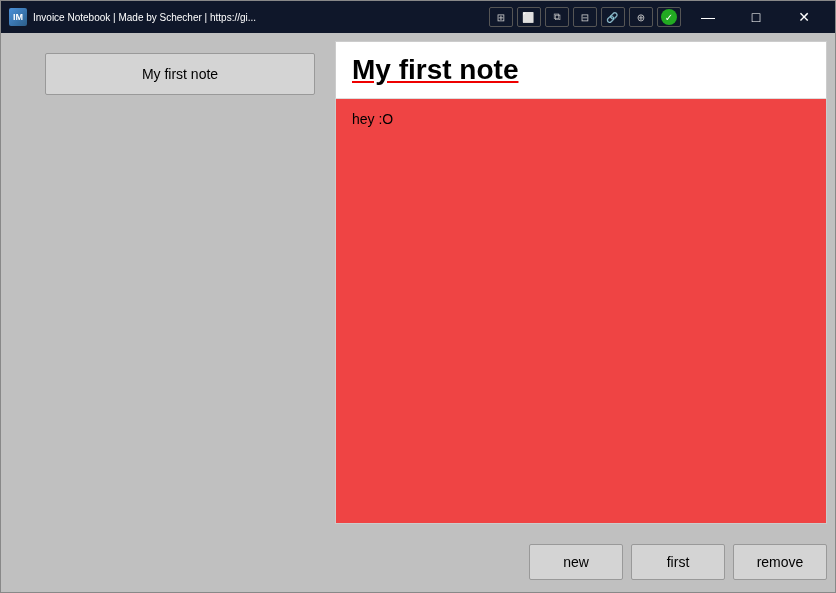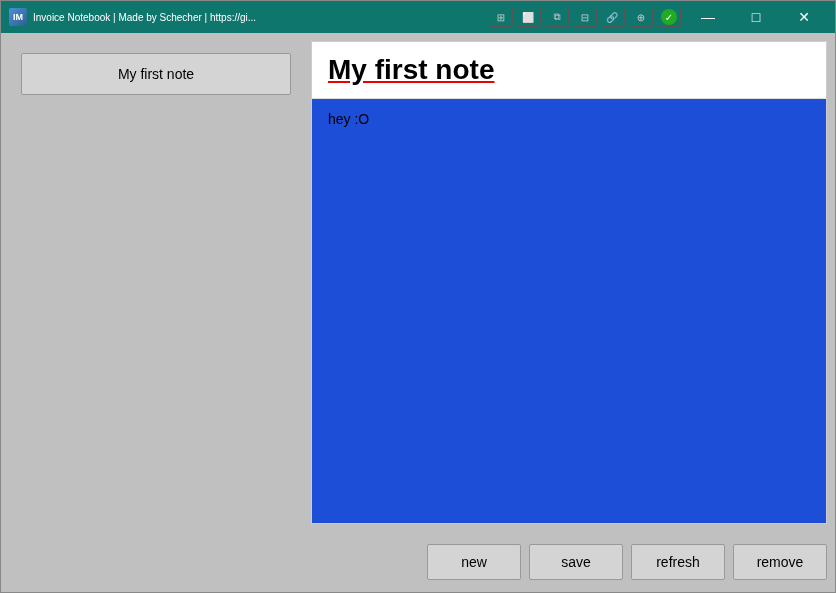--- a/index.html
+++ b/index.html
@@ -20,21 +20,21 @@
       width: 836px;
       height: 593px;
       display: flex;
       flex-direction: column;
       border: 1px solid #888;
       background: #c0c0c0;
     }
 
     .title-bar {
       height: 32px;
-      background: #0f766e;
+      background: #0f172a;
       display: flex;
       justify-content: space-between;
       padding: 0 8px;
       flex-shrink: 0;
     }
 
     .title-bar-left {
       display: flex;
       align-items: center;
       gap: 6px;
@@ -94,20 +94,21 @@
       cursor: pointer;
       display: flex;
       align-items: center;
       justify-content: center;
     }
 
     .content-area {
       display: flex;
       flex: 1;
       overflow: hidden;
+      padding-left: 24px;
     }
 
     .sidebar {
       width: 310px;
       background: #c0c0c0;
       padding: 20px;
       display: flex;
       flex-direction: column;
       gap: 8px;
       flex-shrink: 0;
@@ -141,21 +142,21 @@
 
     .note-title {
       font-size: 28px;
       font-weight: bold;
       color: #000;
       text-decoration: underline;
       text-decoration-color: #e00;
     }
 
     .note-body-area {
-      background: #1d4ed8;
+      background: #ef4444;
       border: 1px solid #ccc;
       border-top: none;
       flex: 1;
       padding: 12px 16px;
       font-size: 14px;
       color: #000;
       overflow-y: auto;
     }
 
     .note-content {
@@ -245,17 +246,16 @@
         <div class="note-title">My first note</div>
       </div>
       <div class="note-body-area">
         <div class="note-content">hey :O</div>
       </div>
     </div>
   </div>
 
   <div class="bottom-bar">
     <button class="action-btn">new</button>
-    <button class="action-btn">save</button>
-    <button class="action-btn">refresh</button>
+    <button class="action-btn">first</button>
     <button class="action-btn">remove</button>
   </div>
 </div>
 
 </body></html>

